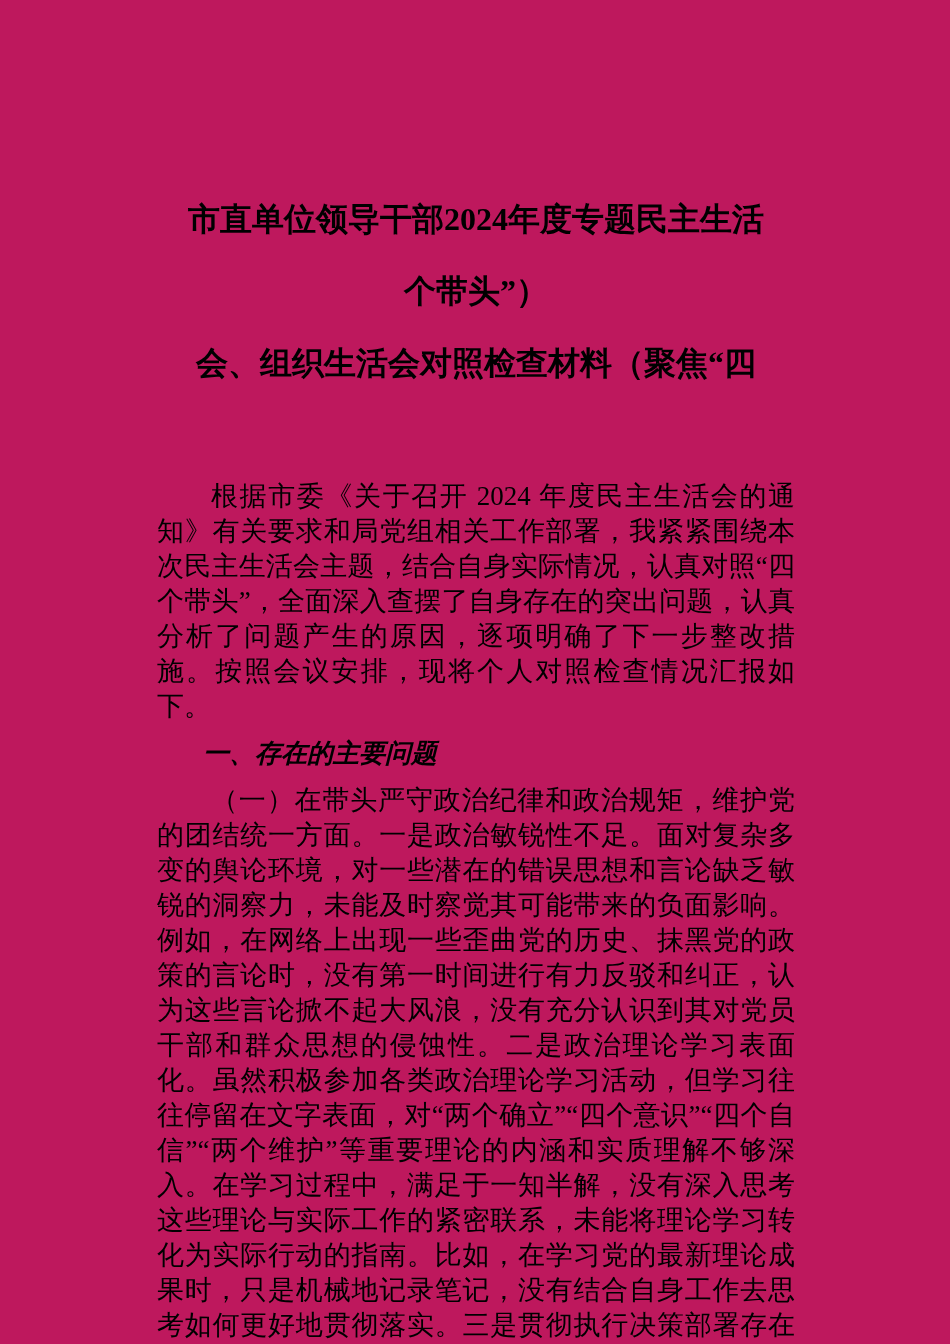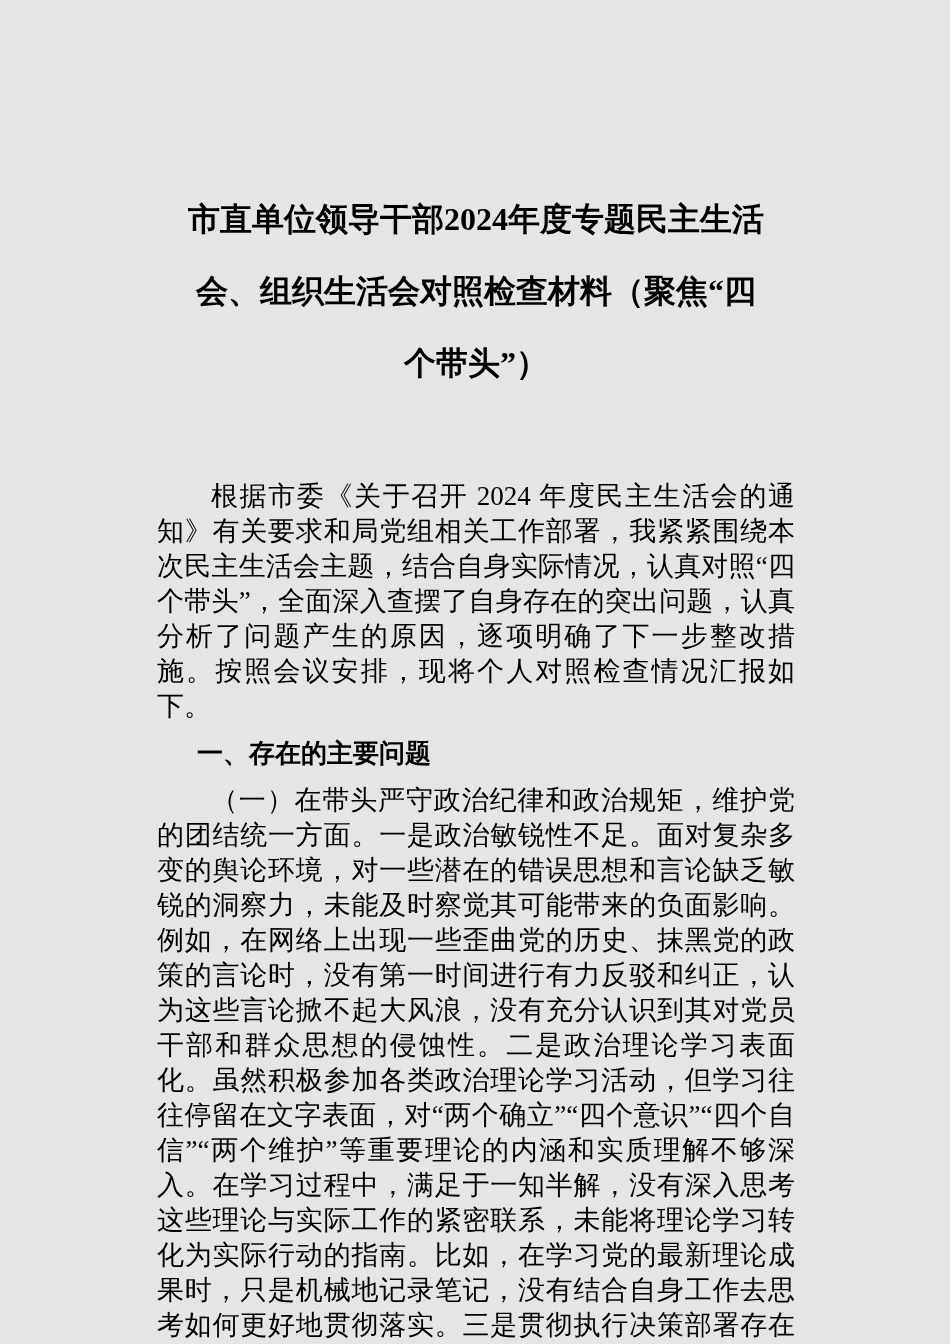--- a/index.html
+++ b/index.html
@@ -4,21 +4,21 @@
 <style>
   html, body {
     margin: 0;
     padding: 0;
     background: #ffffff;
   }
   .page {
     position: relative;
     width: 950px;
     height: 1344px;
-    background: #e5e5e5;
+    background: #be185d;
     overflow: hidden;
     color: #000000;
   }
   .doc-title {
     position: absolute;
     top: 183px;
     left: 145px;
     width: 662px;
     text-align: center;
     font-family: "Liberation Serif", "DejaVu Serif", serif;
@@ -42,39 +42,40 @@
     text-justify: inter-character;
     word-break: break-all;
     color: #000000;
   }
   .doc-body p {
     margin: 12px;
     padding: 0;
     text-indent: 2em;
   }
   .section-heading {
-    margin: 0;
+    margin: 6px;
     padding: 0;
     text-indent: 2em;
     font-family: "Liberation Sans", "DejaVu Sans", sans-serif;
     font-weight: 700;
     font-size: 26px;
     line-height: 35px;
     color: #000000;
+    font-style: italic;
   }
 </style>
 </head>
 <body>
 
 <div class="page">
 
   <div class="doc-title">
     <div class="title-line">市直单位领导干部2024年度专题民主生活</div>
+    <div class="title-line">个带头”）</div>
     <div class="title-line">会、组织生活会对照检查材料（聚焦“四</div>
-    <div class="title-line">个带头”）</div>
   </div>
 
   <div class="doc-body">
     <p>根据市委《关于召开 2024 年度民主生活会的通知》有关要求和局党组相关工作部署，我紧紧围绕本次民主生活会主题，结合自身实际情况，认真对照“四个带头”，全面深入查摆了自身存在的突出问题，认真分析了问题产生的原因，逐项明确了下一步整改措施。按照会议安排，现将个人对照检查情况汇报如下。</p>
     <h2 class="section-heading">一、存在的主要问题</h2>
     <p>（一）在带头严守政治纪律和政治规矩，维护党的团结统一方面。一是政治敏锐性不足。面对复杂多变的舆论环境，对一些潜在的错误思想和言论缺乏敏锐的洞察力，未能及时察觉其可能带来的负面影响。例如，在网络上出现一些歪曲党的历史、抹黑党的政策的言论时，没有第一时间进行有力反驳和纠正，认为这些言论掀不起大风浪，没有充分认识到其对党员干部和群众思想的侵蚀性。二是政治理论学习表面化。虽然积极参加各类政治理论学习活动，但学习往往停留在文字表面，对“两个确立”“四个意识”“四个自信”“两个维护”等重要理论的内涵和实质理解不够深入。在学习过程中，满足于一知半解，没有深入思考这些理论与实际工作的紧密联系，未能将理论学习转化为实际行动的指南。比如，在学习党的最新理论成果时，只是机械地记录笔记，没有结合自身工作去思考如何更好地贯彻落实。三是贯彻执行决策部署存在差距。在</p>
   </div>
 
 </div>
 

